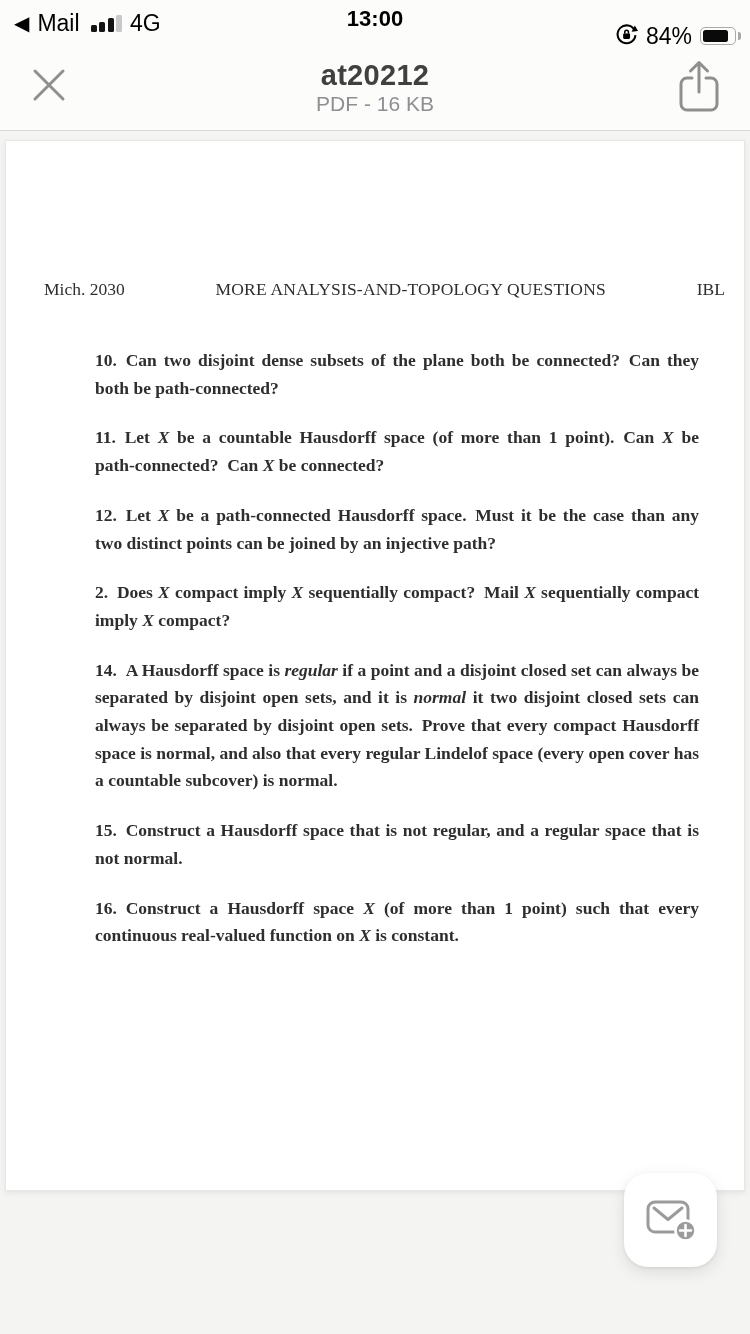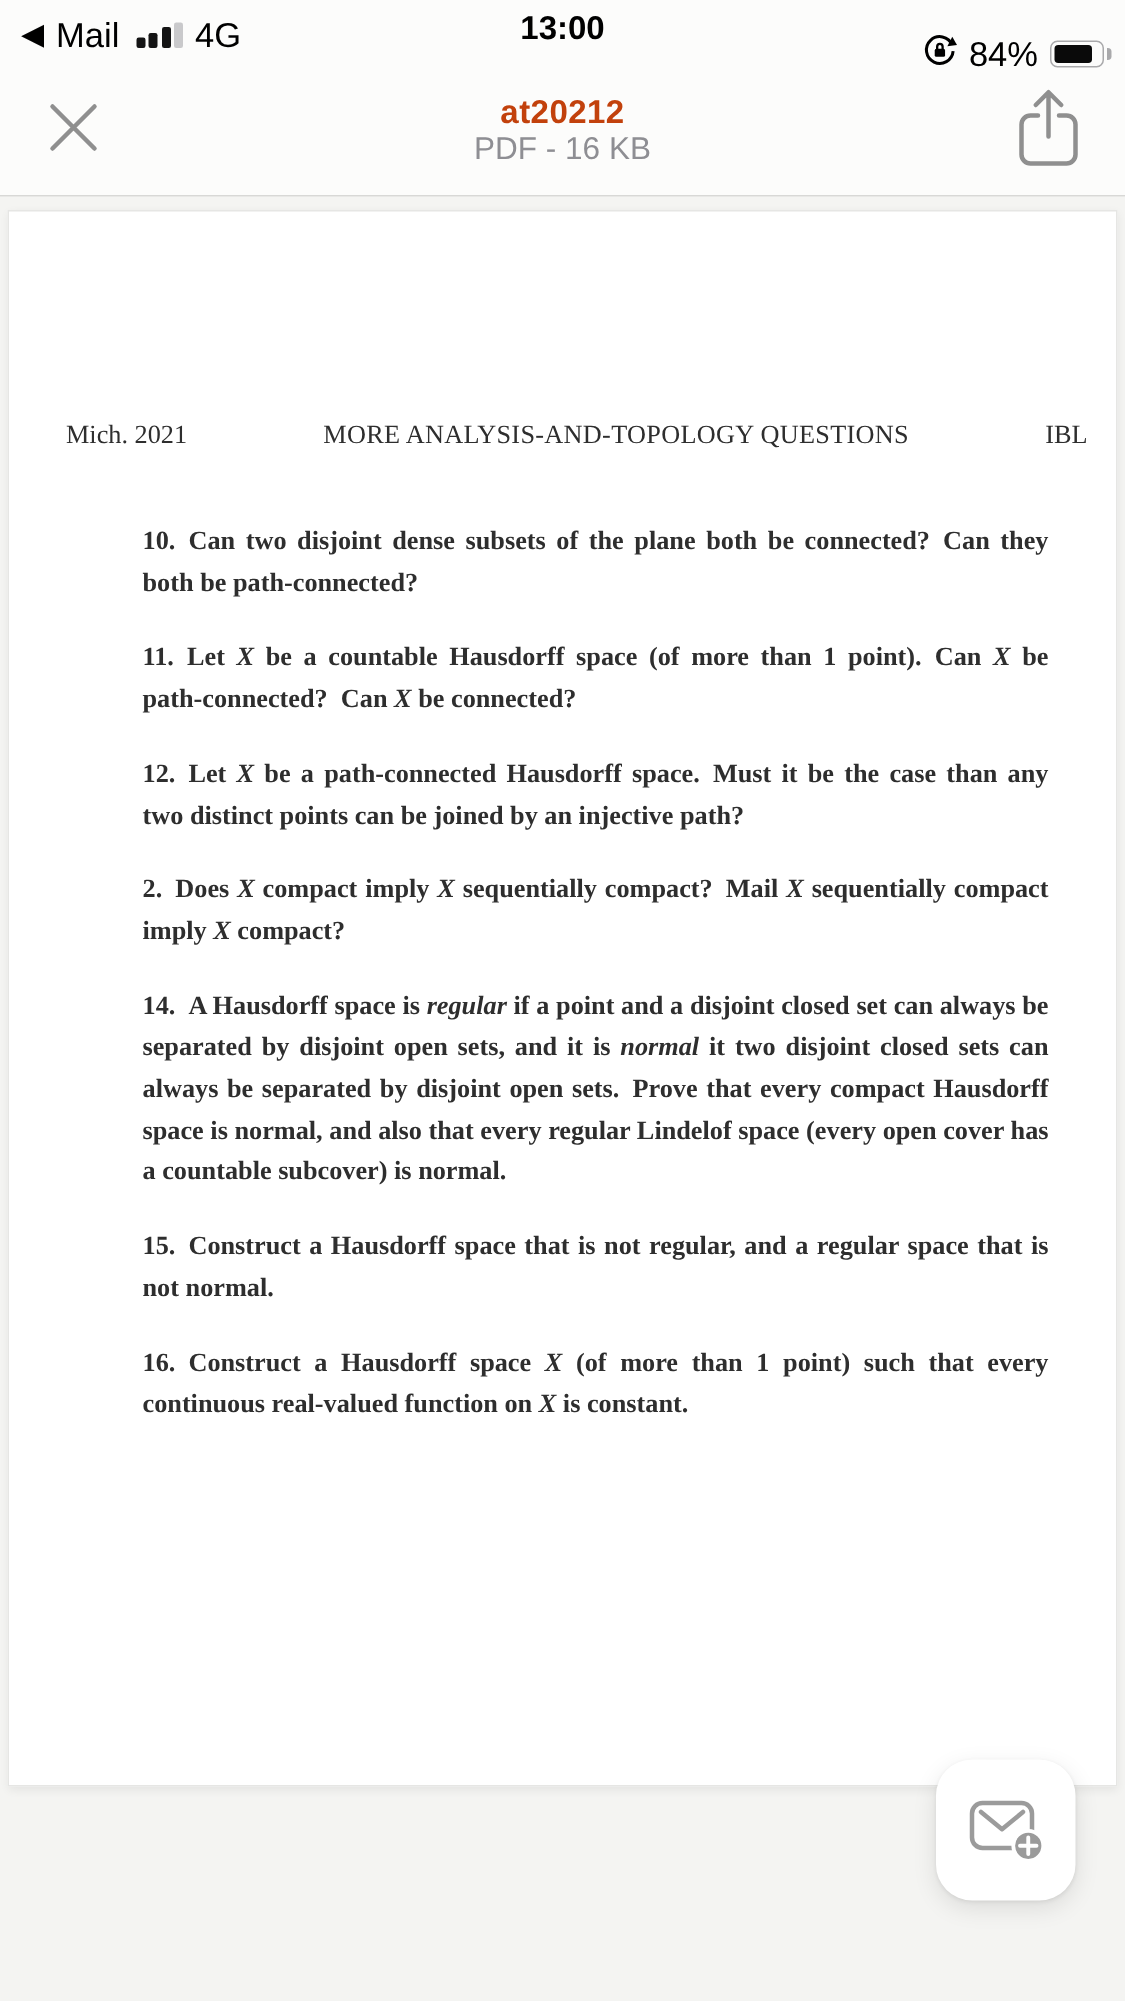--- a/index.html
+++ b/index.html
@@ -41,21 +41,21 @@
   .battery { position: relative; width: 34px; height: 16px; border: 1.5px solid #a9a9ab; border-radius: 5px; }
   .battery .fill { position: absolute; left: 2px; top: 2px; bottom: 2px; background: #0a0a0a; border-radius: 2.5px; }
   .battery .nub { position: absolute; right: -5.5px; top: 4px; width: 2.5px; height: 8px; background: #a9a9ab; border-radius: 0 2.5px 2.5px 0; }
 
   .header-bar {
     height: 86px; display: flex; align-items: center;
     padding: 0 28px; box-sizing: border-box;
   }
   .close-btn { width: 60px; display: flex; align-items: center; cursor: pointer; }
   .header-center { flex: 1; text-align: center; }
-  .file-title { font-size: 22px; font-weight: 700; color: #c2410c; letter-spacing: 0.3px; }
+  .file-title { font-size: 29px; font-weight: 700; color: #404040; letter-spacing: 0.3px; }
   .file-subtitle { font-size: 21px; color: #8e8e93; margin-top: 0; }
   .share-btn { width: 60px; display: flex; justify-content: flex-end; cursor: pointer; }
 
   
   .page {
     position: absolute; left: 5px; top: 140px; width: 740px; height: 1051px;
     background: #ffffff; border: 1px solid #e6e6e4; box-sizing: border-box;
     box-shadow: 0 2px 6px rgba(0,0,0,0.07);
     font-family: "Liberation Serif", serif; color: #2e2e2e;
   }
@@ -136,21 +136,21 @@
             <path d="M16 20 H11 a6 6 0 0 0 -6 6 v20 a6 6 0 0 0 6 6 h24 a6 6 0 0 0 6 -6 V26 a6 6 0 0 0 -6 -6 h-5" fill="none" stroke="#8f8f8f" stroke-width="3" stroke-linecap="round"></path>
             <path d="M23 34 V5 M14.5 13 L23 4.5 L31.5 13" fill="none" stroke="#8f8f8f" stroke-width="3" stroke-linecap="round" stroke-linejoin="round"></path>
           </svg>
         </span>
       </div>
     </div>
   </div>
 
   <div class="page">
     <div class="doc-head">
-      <span class="doc-date">Mich. 2021</span>
+      <span class="doc-date">Mich. 2030</span>
       <span class="doc-main-title">MORE ANALYSIS-AND-TOPOLOGY QUESTIONS</span>
       <span class="doc-ibl">IBL</span>
     </div>
     <div class="questions">
         <p class="question"><span>10. Can two disjoint dense subsets of the plane both be connected? Can they both be path-connected?</span></p>
         <p class="question"><span>11. Let </span><em>X</em><span> be a countable Hausdorff space (of more than 1 point). Can </span><em>X</em><span> be path-connected? Can </span><em>X</em><span> be connected?</span></p>
         <p class="question"><span>12. Let </span><em>X</em><span> be a path-connected Hausdorff space. Must it be the case than any two distinct points can be joined by an injective path?</span></p>
         <p class="question"><span>2. Does </span><em>X</em><span> compact imply </span><em>X</em><span> sequentially compact? Mail </span><em>X</em><span> sequentially compact imply </span><em>X</em><span> compact?</span></p>
         <p class="question"><span>14. A Hausdorff space is </span><em>regular</em><span> if a point and a disjoint closed set can always be separated by disjoint open sets, and it is </span><em>normal</em><span> it two disjoint closed sets can always be separated by disjoint open sets. Prove that every compact Hausdorff space is normal, and also that every regular Lindelof space (every open cover has a countable subcover) is normal.</span></p>
         <p class="question"><span>15. Construct a Hausdorff space that is not regular, and a regular space that is not normal.</span></p>

